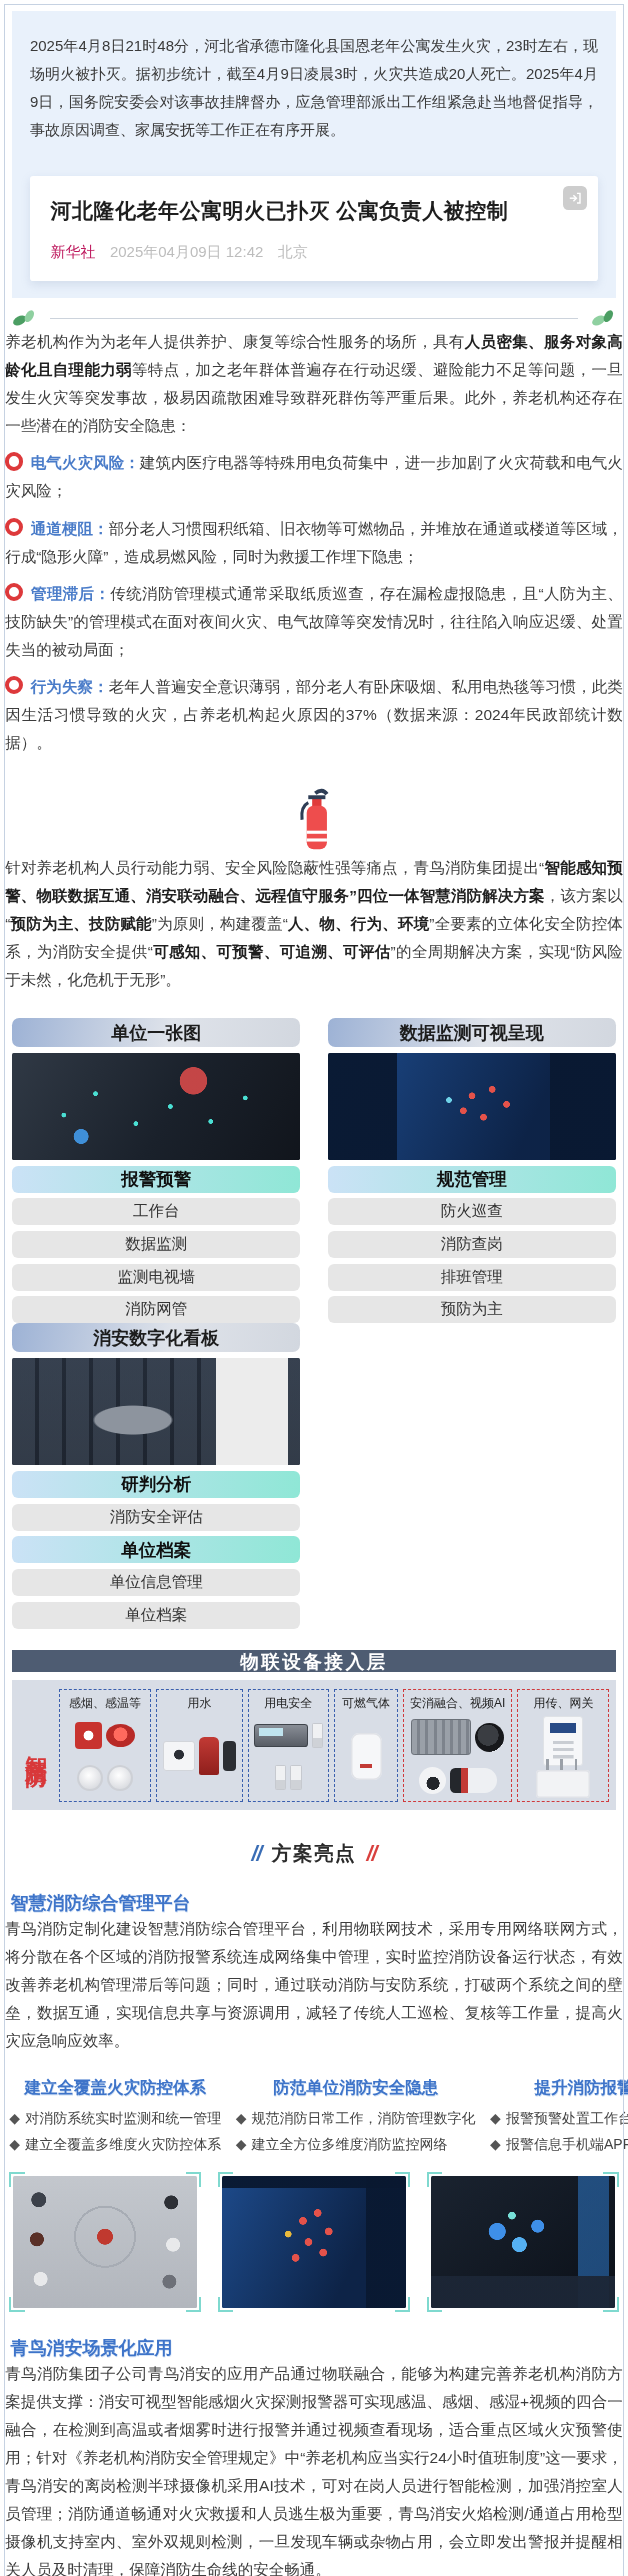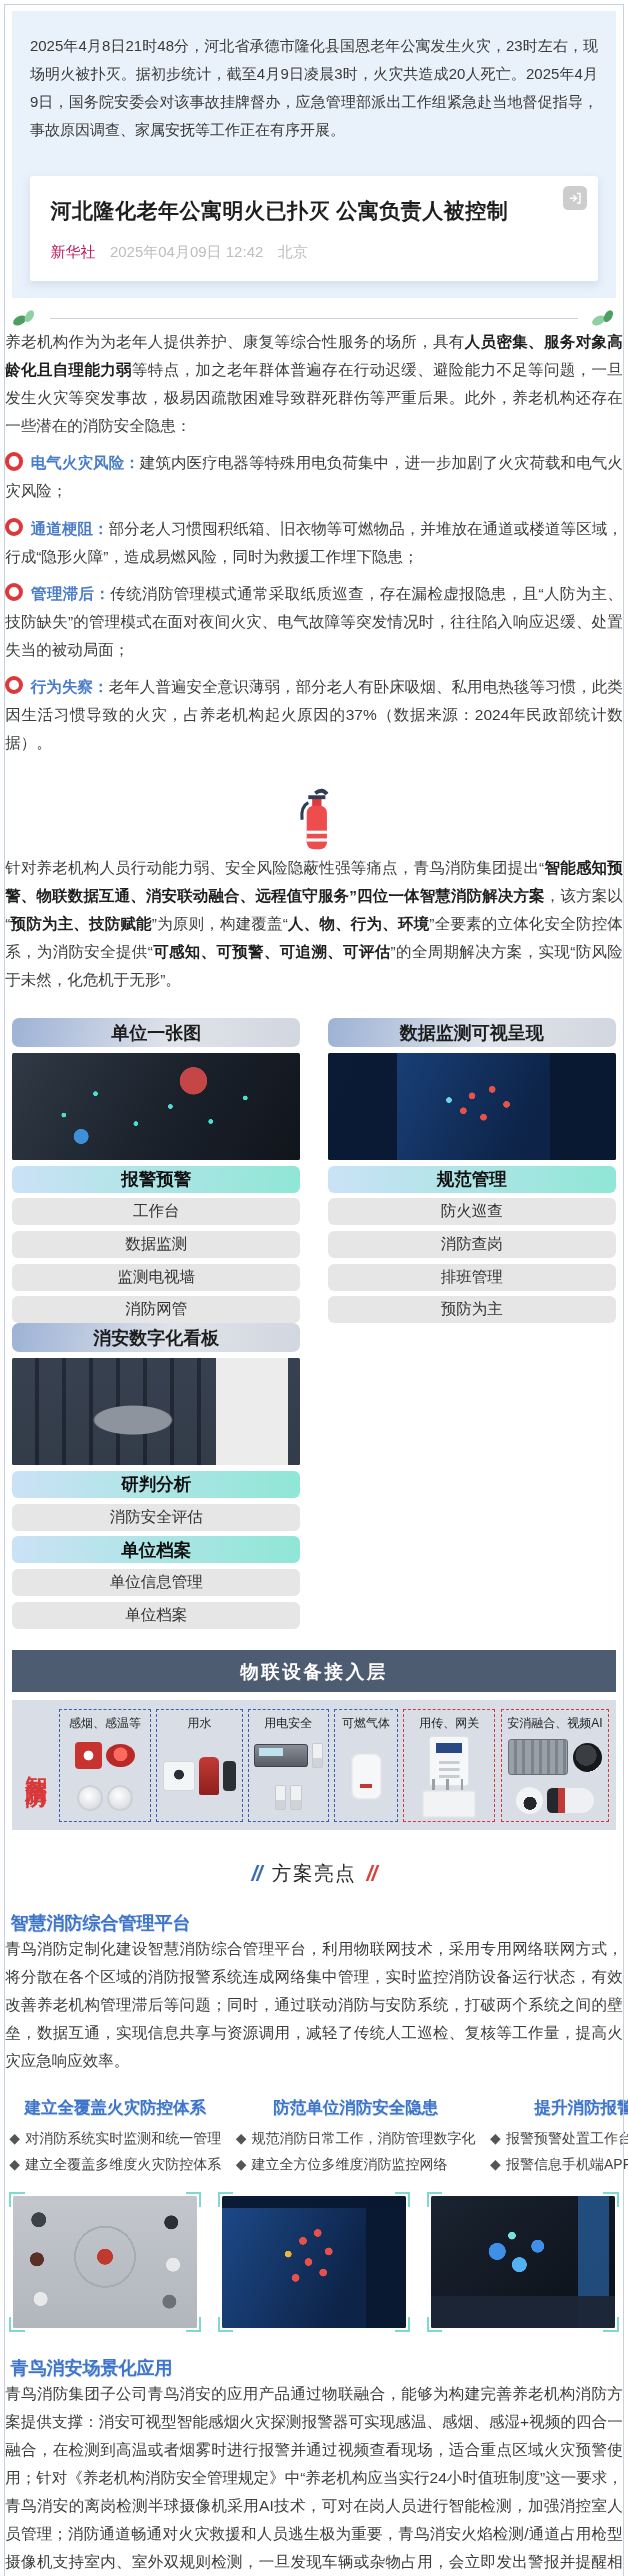--- a/index.html
+++ b/index.html
@@ -70,21 +70,21 @@
     radial-gradient(circle at 54% 60%, #e4524a 0 3.1px, transparent 3.6px),
     radial-gradient(circle at 42% 44%, #6fd3e8 0 2.6px, transparent 3.1px),
     linear-gradient(115deg,#1d4a8a,#0d2347 70%)}
   .shot-c{background-image:
     linear-gradient(90deg,transparent 0 71%, #ececec 71% 96%, transparent 96%),
     radial-gradient(ellipse at 42% 58%, #8d949e 0 16%, transparent 17%),
     repeating-linear-gradient(90deg,rgba(90,105,125,.45) 0 23px, rgba(45,55,70,.45) 23px 27px),
     linear-gradient(#1a202a,#12161d)}
 
   
-  .iotbar{margin:21.6px 7.2px 0;height:42px;background:#4e5c72;color:#fff;display:flex;
+  .iotbar{margin:21.6px 7.2px 0;height:22px;background:#4e5c72;color:#fff;display:flex;
           align-items:center;justify-content:center;font-size:18.5px;font-weight:bold;letter-spacing:2.6px}
   .iot{margin:8.2px 7.2px 0;background:#d8dde6;padding:8.2px 6.2px;display:flex;gap:5.2px;height:130px;box-sizing:border-box}
   .vlabel{writing-mode:vertical-rl;text-orientation:upright;font-size:21.6px;font-weight:bold;color:#d8383a;
           display:flex;align-items:center;justify-content:center;letter-spacing:3.1px;padding:0 3.1px}
   .iot-box{border:1.5px dashed #3a5fae;padding:4.1px 3.1px;display:flex;flex-direction:column;align-items:center;box-sizing:border-box}
   .iot-box.red{border-color:#d03a3c}
   .iot-box .lb{font-size:12px;color:#222;white-space:nowrap;margin-top:1px}
   .devs{flex:1;display:flex;flex-wrap:wrap;gap:4.1px;align-items:center;justify-content:center;margin-top:4.1px;width:100%}
   .dv{flex:none}
   .d-callpoint{width:27px;height:27px;border-radius:4.1px;background:radial-gradient(circle,#fff 0 4.6px,#c8332f 5.2px)}
@@ -104,21 +104,21 @@
       linear-gradient(#274a86,#274a86) no-repeat 50% 16%/26px 10.3px,
       repeating-linear-gradient(0deg,#c9cdd3 0 3.1px,transparent 3.1px 7.2px) no-repeat 50% 80%/20.6px 18.5px,#f6f7f9}
   .d-router{width:54px;height:28px;border-radius:4.1px;background:#f2f3f5;box-shadow:inset 0 0 0 1.5px #e0e2e7;position:relative}
   .d-router::before{content:"";position:absolute;top:-11.3px;left:9.3px;width:33px;height:11.3px;
       background:repeating-linear-gradient(90deg,#9aa0a8 0 2.6px,transparent 2.6px 14.4px)}
 
   
   .hl{margin-top:30px;display:flex;align-items:center;justify-content:center;gap:10.3px}
   .hl .sl{font-size:21.6px;font-weight:bold;font-style:italic;letter-spacing:-1px}
   .hl .blue{color:#3a6db5}.hl .red{color:#d9403e}
-  .hl .tt{font-size:19.6px;font-weight:normal;color:#2b2b2b;letter-spacing:1.5px}
+  .hl .tt{font-size:19.6px;font-weight:bold;color:#2b2b2b;letter-spacing:1.5px}
 
   h2.sec{margin:24px 0 0;padding:0 5.2px;font-size:18px;color:#3e74c9;text-shadow:0.5px 1px 0 #d9e6f7}
   .p3{margin-top:10.3px}
 
   
   .features{margin:21.6px 4.1px 0;display:grid;grid-template-columns:1.04fr 1fr 1fr;column-gap:14.4px}
   .feat .ft{font-size:16.5px;font-weight:bold;color:#3e74c9;text-shadow:0.5px 1px 0 #cfe0f5;white-space:nowrap;text-align:center}
   .feat ul{list-style:none;margin:11.3px 0 0;padding:0}
   .feat li{font-size:14px;color:#444;margin-top:8.2px;display:flex;gap:5.2px;white-space:nowrap}
   .di{color:#555}
@@ -318,34 +318,34 @@
         <span class="dv d-breaker"></span>
         <span class="dv d-breaker"></span>
       </div>
     </div>
     <div class="iot-box" style="flex:1">
       <span class="lb">可燃气体</span>
       <div class="devs">
         <span class="dv d-gas"></span>
       </div>
     </div>
-    <div class="iot-box red" style="flex:1.5">
-      <span class="lb">用传、网关</span>
-      <div class="devs">
-        <span class="dv d-panelbox"></span>
-        <span class="dv d-router"></span>
-      </div>
-    </div>
     <div class="iot-box red" style="flex:1.8">
       <span class="lb">安消融合、视频AI</span>
       <div class="devs">
         <span class="dv d-psu"></span>
         <span class="dv d-puck"></span>
         <span class="dv d-minidome"></span>
         <span class="dv d-minibullet"></span>
+      </div>
+    </div>
+    <div class="iot-box red" style="flex:1.5">
+      <span class="lb">用传、网关</span>
+      <div class="devs">
+        <span class="dv d-panelbox"></span>
+        <span class="dv d-router"></span>
       </div>
     </div>
   </div>
 
   <div class="hl">
     <span class="sl blue">//</span>
     <span class="tt">方案亮点</span>
     <span class="sl red">//</span>
   </div>
 

